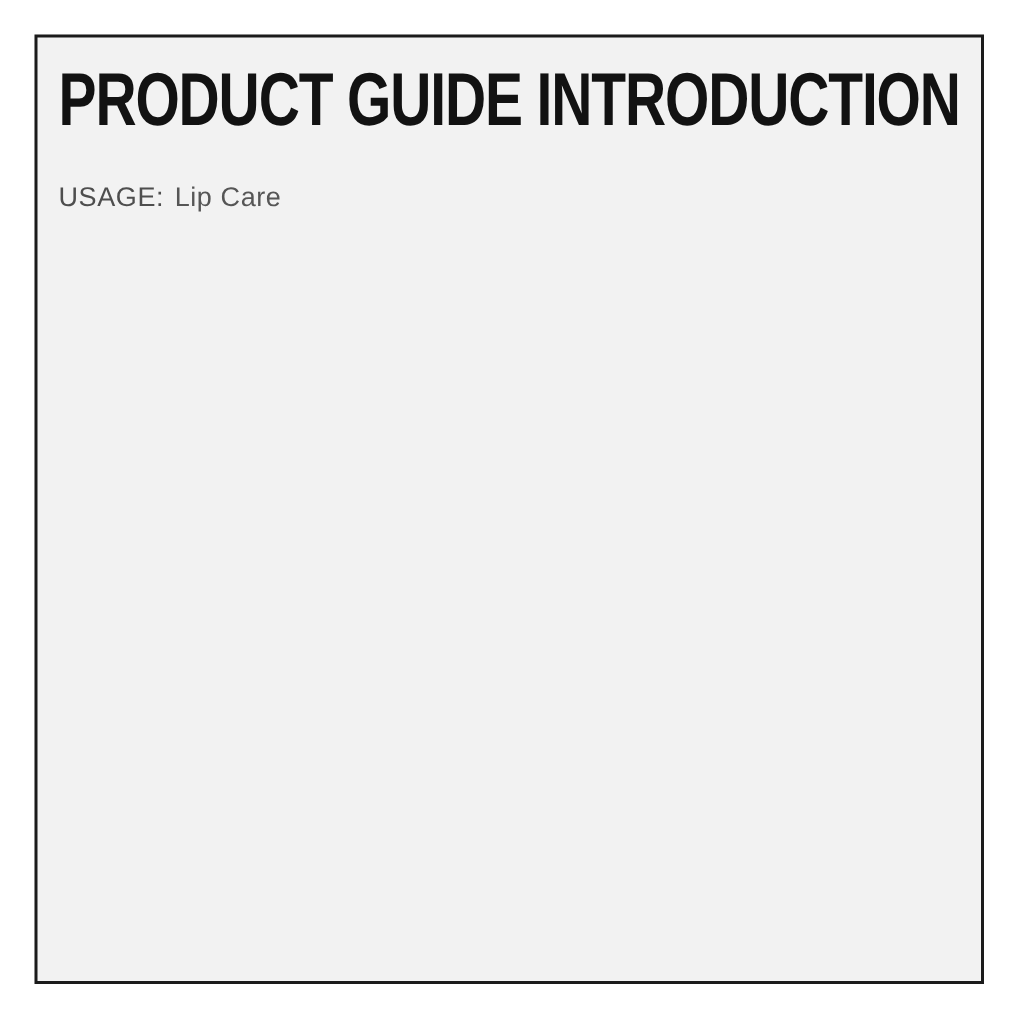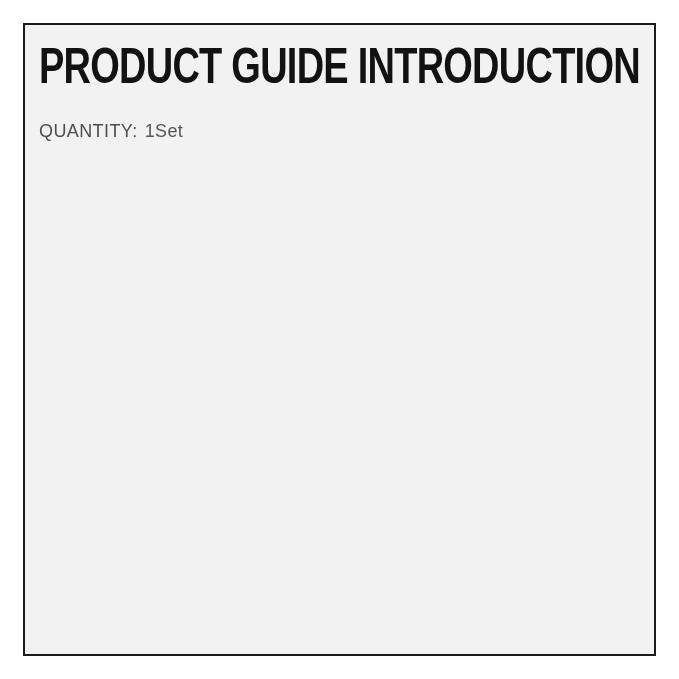--- a/index.html
+++ b/index.html
@@ -64,21 +64,21 @@
 <body>
 
 <div class="page">
   <div class="panel">
 
     <div class="title">PRODUCT GUIDE INTRODUCTION</div>
 
     <div class="fields">
 
 
+      <div class="field-row">
+        <span class="field-label">USAGE:</span><span class="field-value">Lip Care</span>
+      </div>
 
-      <div class="field-row">
-        <span class="field-label">QUANTITY:</span><span class="field-value">1Set</span>
-      </div>
 
 
     </div>
   </div>
 </div>
 
 </body></html>

